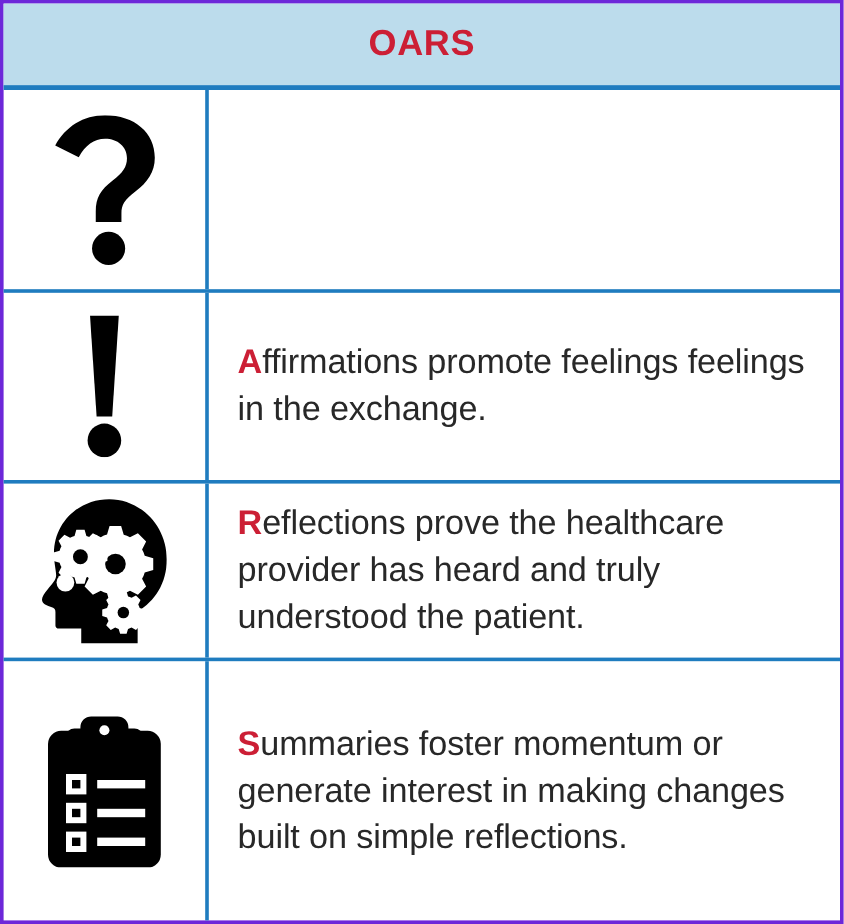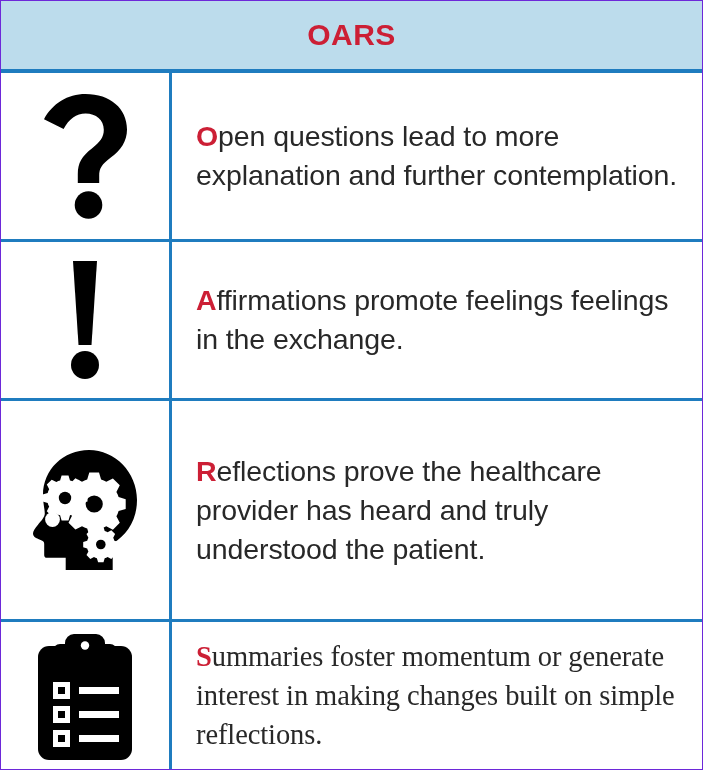--- a/index.html
+++ b/index.html
@@ -12,21 +12,21 @@
     height: 770px;
     font-family: "Liberation Sans", sans-serif;
     overflow: hidden;
   }
 
   .table-wrap {
     position: relative;
     width: 703px;
     height: 770px;
     box-sizing: border-box;
-    border: 1px solid #6d28d9;
+    border: 3px solid #6d28d9;
     background: #ffffff;
   }
 
   
   .header {
     box-sizing: border-box;
     height: 72px;
     background: #bcdcec;
     border-bottom: 4px solid #1f7cbf;
     display: flex;
@@ -46,25 +46,25 @@
     display: flex;
     flex-direction: column;
     height: calc(100% - 72px);
   }
   .row {
     display: flex;
     align-items: stretch;
     border-bottom: 3px solid #1f7cbf;
     box-sizing: border-box;
   }
-  .row:last-child { border-bottom: none; font-family: Liberation Serif, serif; }
+  .row:last-child { border-bottom: none; }
 
   .row-1 { height: 169px; }
   .row-2 { height: 159px; }
-  .row-3 { height: 221px; }
+  .row-3 { height: 148px; }
   .row-4 { flex: 1 1 auto; }
 
   .icon-cell {
     width: 171px;
     flex: 0 0 171px;
     border-right: 3px solid #1f7cbf;
     box-sizing: border-box;
     display: flex;
     align-items: center;
     justify-content: center;
@@ -101,23 +101,20 @@
   <div class="rows">
 
     <div class="row row-1">
       <div class="icon-cell">
         <span>
           <svg width="86" height="125" viewBox="0 0 86 125" aria-hidden="true">
             <path fill="#000000" d="M43.5 0C25.5 0 10.5 9.5 2 25.2l19.6 9.9C27 25 34.3 19.6 43.6 19.6c10.4 0 18.2 6.6 18.2 16.2 0 7.3-3.6 12.2-11.9 18.6-10 7.7-14.1 14.3-14.1 25.6V89h21.4v-7.2c0-7.5 2.6-11.4 11.6-18.3C78.9 56 85 47.2 85 35.4 85 14.6 68.3 0 43.5 0z"></path>
             <circle fill="#000000" cx="46.5" cy="111" r="13.8"></circle>
           </svg>
         </span>
-      </div>
-      <div class="text-cell">
-        <div class="cell-text"><span class="lead">O</span><span>pen questions lead to more explanation and further contemplation.</span></div>
       </div>
     </div>
 
     <div class="row row-2">
       <div class="icon-cell">
         <span>
           <svg width="52" height="118" viewBox="0 0 52 118" aria-hidden="true">
             <path fill="#000000" d="M14 0h24l-5.5 84h-13L14 0z"></path>
             <circle fill="#000000" cx="26" cy="104" r="14"></circle>
           </svg>

